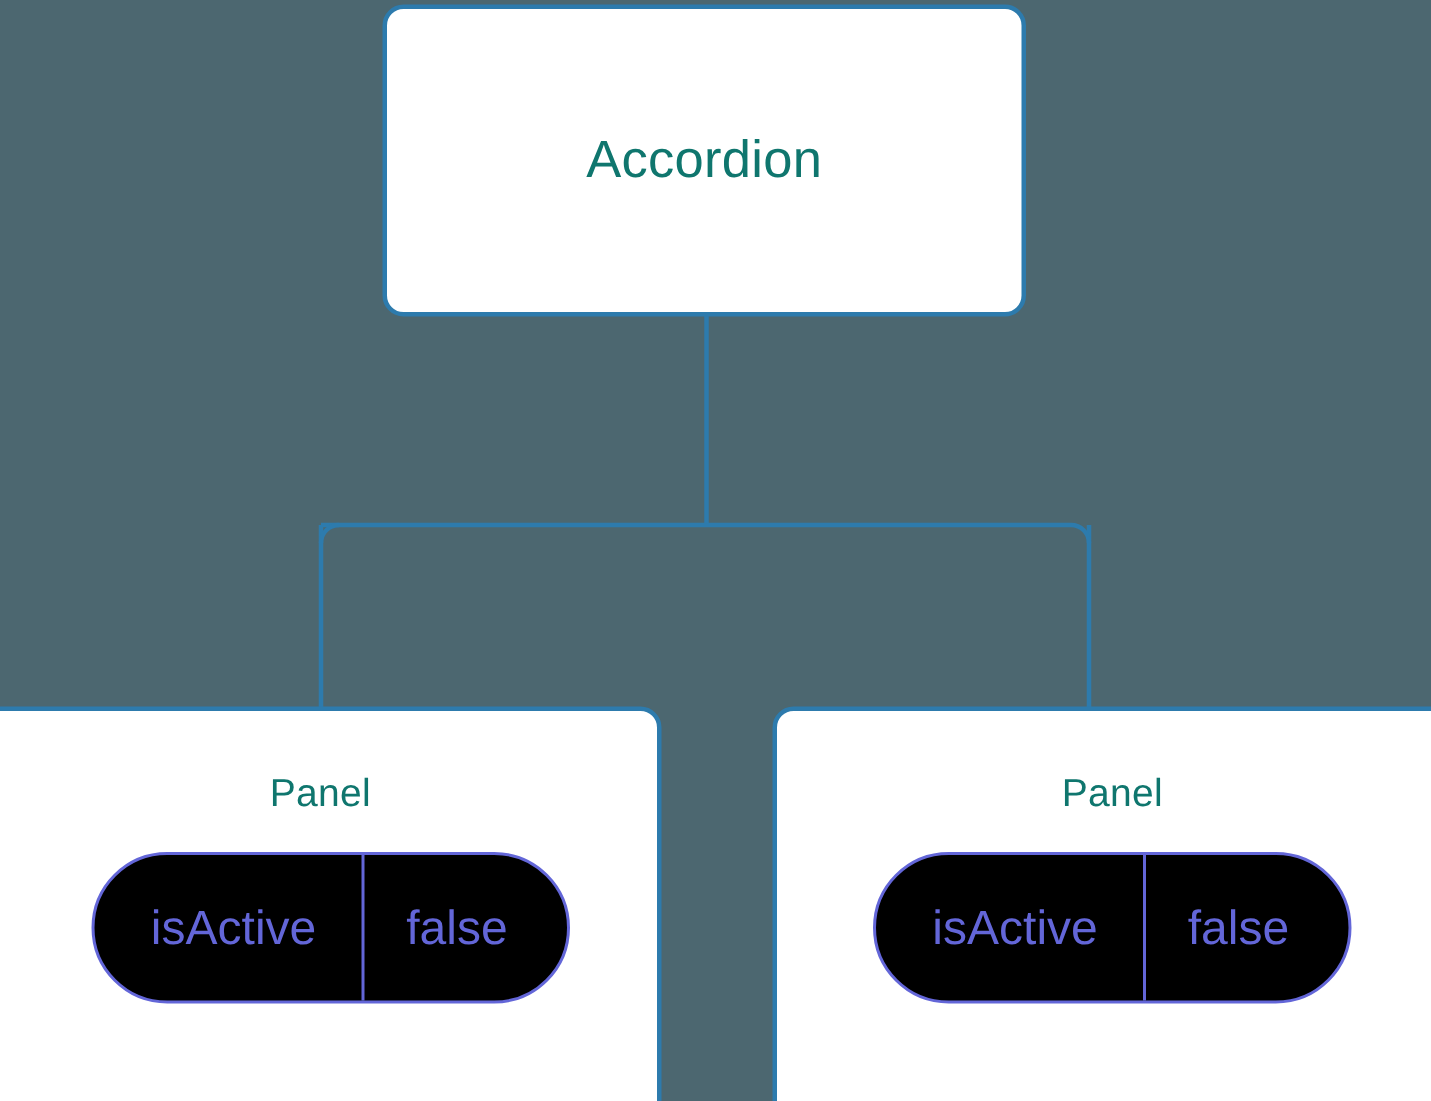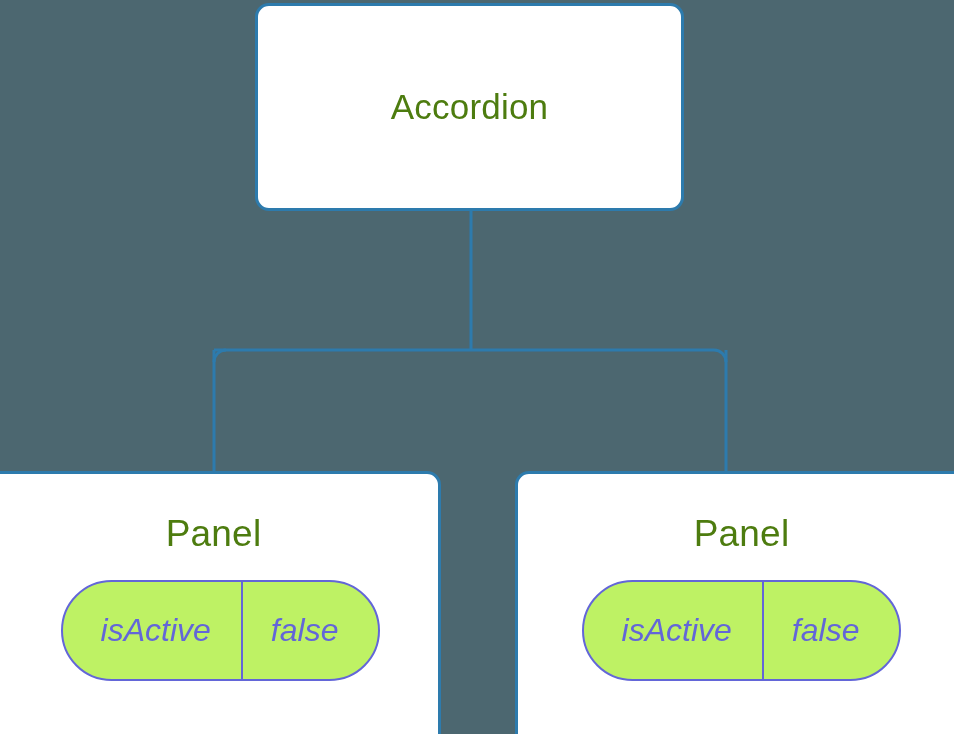--- a/index.html
+++ b/index.html
@@ -45,21 +45,21 @@
 
   #node-accordion {
     left: 255px;
     top: 3px;
     width: 429px;
     height: 208px;
     justify-content: center;
   }
 
   .node-title {
-    color: #4d7c0f;
+    color: #0f766e;
     letter-spacing: 0.2px;
     white-space: nowrap;
   }
 
   #node-accordion .node-title {
     font-size: 35px;
     line-height: 1.1;
   }
 
   #node-panel-left {
@@ -72,35 +72,34 @@
 
   #node-panel-right {
     left: 515px;
     top: 471px;
     width: 453px;
     height: 280px;
     padding-top: 40px;
   }
 
   .panel-node .node-title {
-    font-size: 37px;
+    font-size: 26px;
     line-height: 1.1;
   }
 
   
   .state-pill {
     margin-top: 25px;
     height: 101px;
     display: flex;
     align-items: stretch;
     border: 2px solid #6366d8;
     border-radius: 52px;
     box-sizing: border-box;
-    background: #bef264;
-    font-style: italic;
+    background: #000000;
   }
 
   .pill-key,
   .pill-value {
     display: flex;
     align-items: center;
     justify-content: center;
     color: #6366d8;
     font-size: 32px;
     white-space: nowrap;

